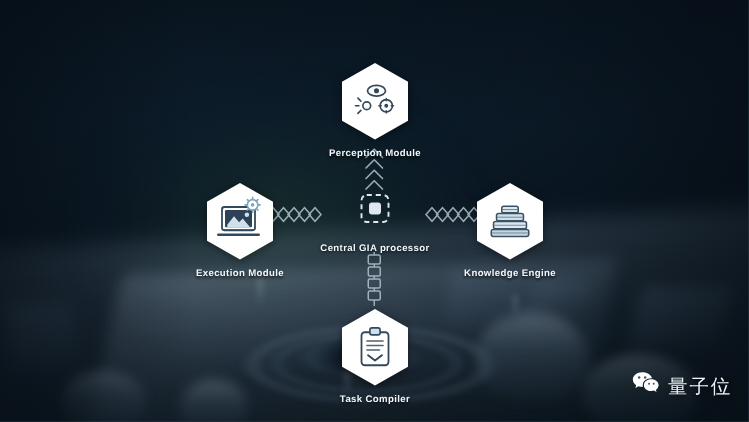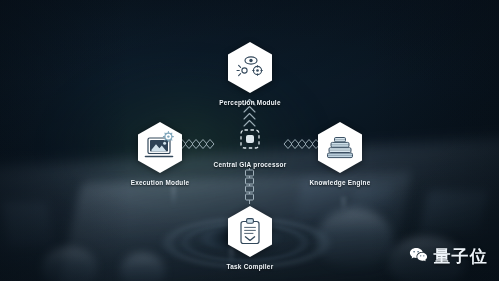--- a/index.html
+++ b/index.html
@@ -123,21 +123,21 @@
   }
 
   .conn{position:absolute;}
 
   
   #watermark{
     position:absolute;right:11px;bottom:13px;
     display:flex;align-items:center;gap:5px;
   }
   .wm-text{
-    color:#eef4f9;font-size:17px;font-weight:bold;letter-spacing:1.2px;
+    color:#eef4f9;font-size:13px;font-weight:normal;letter-spacing:1.2px;
     text-shadow:0 1px 3px rgba(0,0,0,.6);
   }
 </style>
 </head>
 <body>
 
 <div id="stage">
 
   <div class="bg-base"></div>
   <div class="bg-green"></div>

